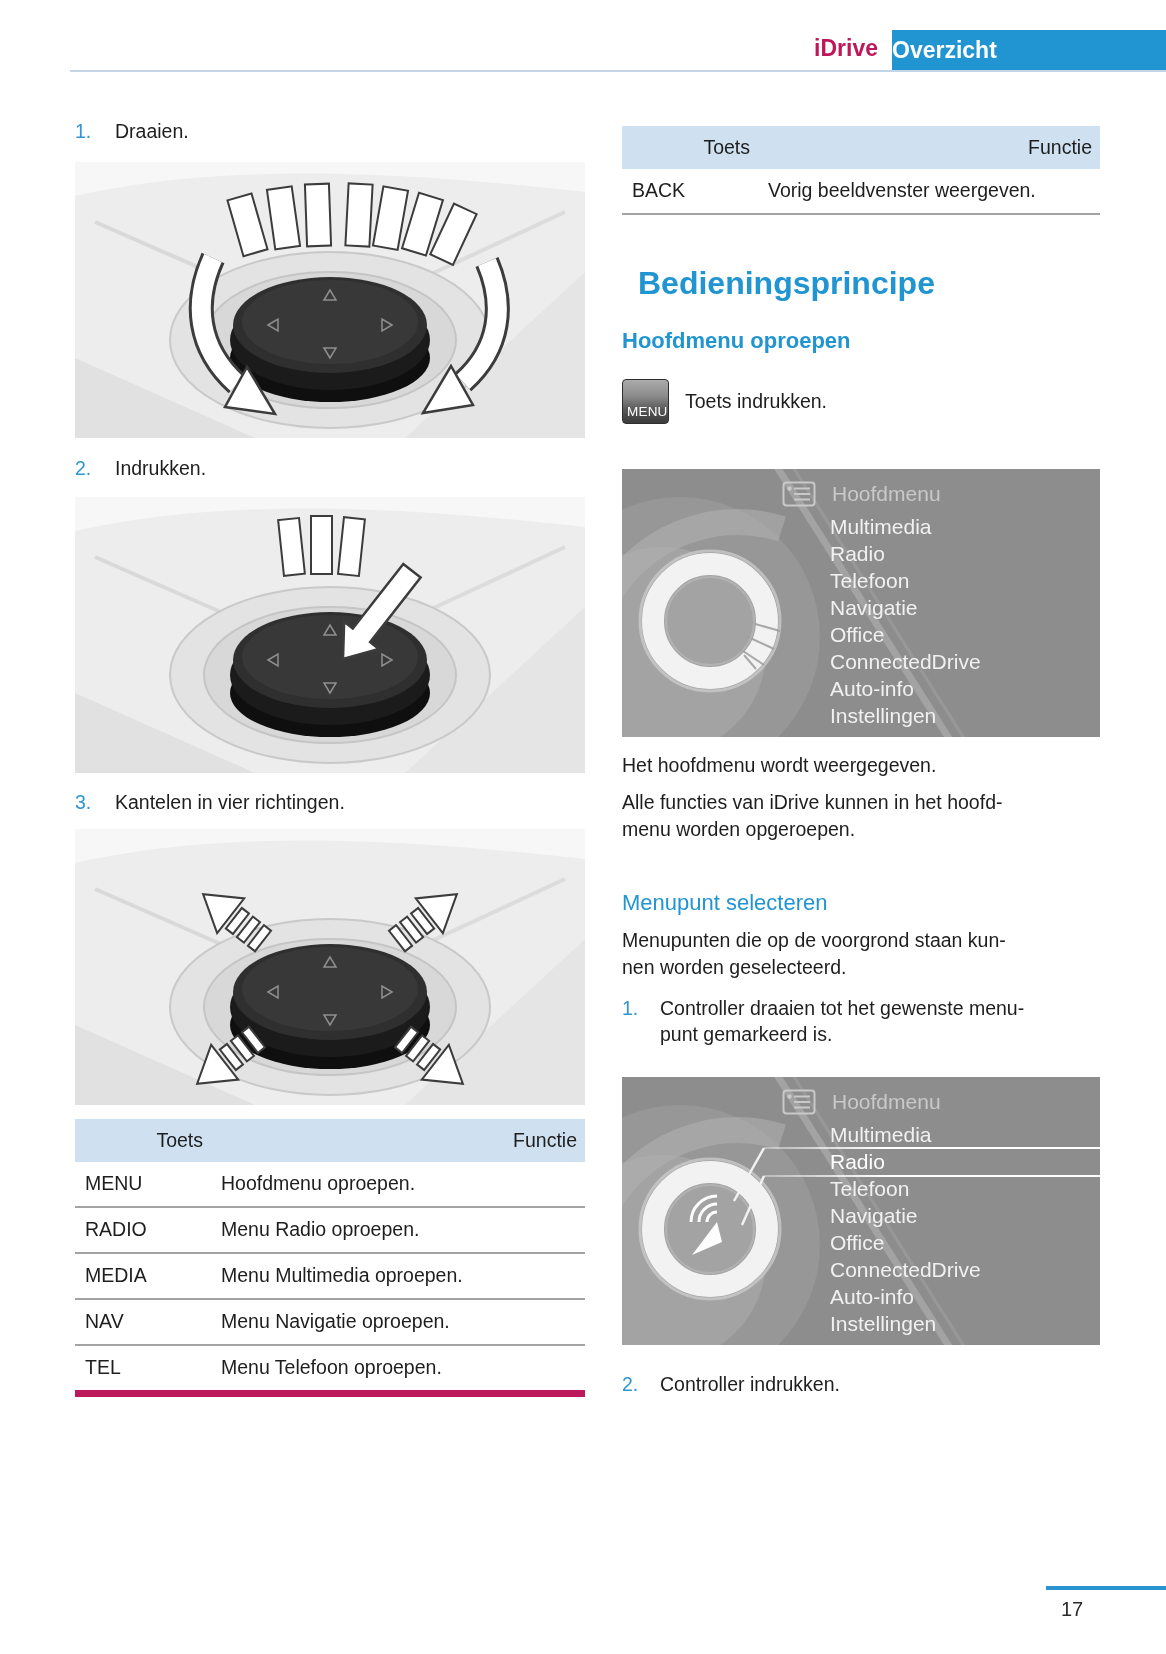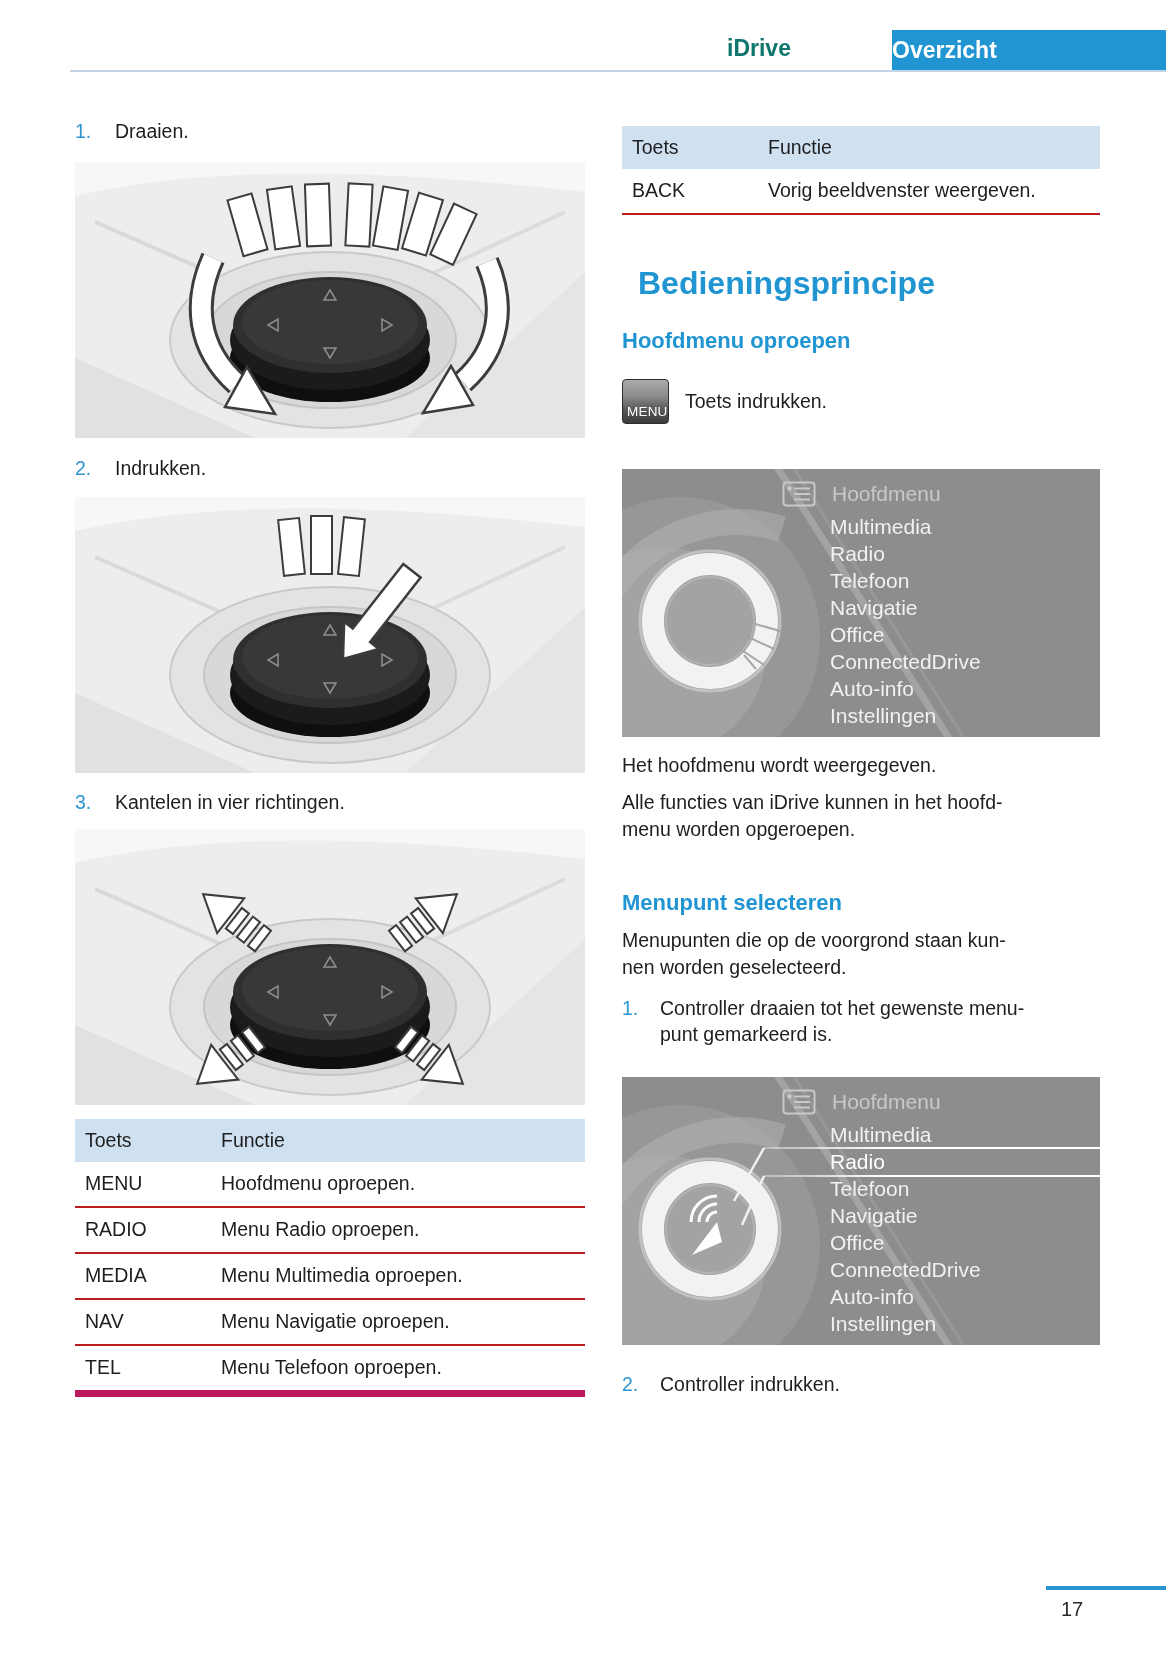--- a/index.html
+++ b/index.html
@@ -1,21 +1,21 @@
 <!DOCTYPE html>
 <html><head>
 <meta charset="utf-8">
 <style>
   html,body{margin:0;padding:0;background:#ffffff;}
   .page{position:relative;width:1166px;height:1654px;background:#fff;overflow:hidden;
         font-family:"Liberation Sans", sans-serif;color:#1e1e1e;}
 
   
-  .idrive-label{position:absolute;top:35px;left:640px;width:238px;text-align:center;
-    font-size:23px;font-weight:bold;color:#0f766e;}
+  .idrive-label{position:absolute;top:35px;left:640px;width:238px;text-align:right;
+    font-size:23px;font-weight:bold;color:#be185d;}
   .chapter-box{position:absolute;top:30px;left:892px;width:274px;height:41px;background:#2095d2;
     color:#fff;font-size:23px;font-weight:bold;line-height:41px;box-sizing:border-box;}
   .header-rule{position:absolute;top:70px;left:70px;right:0;height:2px;background:#c3d5e6;}
 
   
   .col-left{position:absolute;left:75px;top:118px;width:510px;}
   .col-right{position:absolute;left:622px;top:118px;width:478px;}
 
   .step{display:flex;font-size:19.5px;line-height:26px;}
   .step .num{color:#2e96d1;width:40px;flex:none;}
@@ -24,30 +24,30 @@
   figure{margin:0;}
   .fig{width:510px;height:276px;}
   .fig svg{display:block;}
   .mt18{margin-top:18px;} .mt17{margin-top:17px;} .mt16{margin-top:16px;} .mt14{margin-top:14px;}
 
   .left-heading{margin-top:26px;font-size:24px;font-weight:bold;color:#85b6dc;line-height:30px;}
 
   
   table{border-collapse:collapse;width:100%;font-size:19.5px;}
   .keys-table{margin-top:14px;}
-  th{background:#cfe0f1;font-weight:normal;text-align:left;padding:10px 8px 10px 10px;}
-  td{padding:10px 8px 11px 10px;border-bottom:2px solid #b91c1c;}
+  th{background:#cfe0f1;font-weight:normal;text-align:right;padding:10px 8px 10px 10px;}
+  td{padding:10px 8px 11px 10px;border-bottom:2px solid #a3a3a3;}
   .col-key{width:118px;}
   .keys-table tr:last-child td{border-bottom:7px solid #be185d;}
   .buttons-table{margin-top:8px;}
 
   
   .h1-principle{margin:48px 16px 0;font-size:32px;line-height:40px;font-weight:bold;color:#2095d2;}
   .h3-sub{margin:24px 0 0;font-size:22px;line-height:28px;font-weight:bold;color:#2095d2;}
-  .h3-sub2{margin:46px 0 0;font-size:22px;line-height:28px;font-weight:bold;color:#2095d2;}
+  .h3-sub2{margin:46px 0 0;font-size:22px;line-height:28px;font-weight:normal;color:#2095d2;}
   .menu-step{display:flex;align-items:center;gap:16px;margin-top:24px;}
   .menu-btn{width:47px;height:45px;border-radius:4px;flex:none;
     background:linear-gradient(180deg,#ababab 0%,#8b8b8b 38%,#565656 70%,#3c3c3c 100%);
     border:1px solid #2e2e2e;color:#fff;font-size:13.5px;display:flex;align-items:flex-end;
     padding:0 0 4px 4px;box-sizing:border-box;letter-spacing:0.2px;}
   .menu-step .txt{font-size:19.5px;}
   .para{margin:15px 0 0;font-size:19.5px;line-height:27px;}
   .para.tight{margin-top:10px;}
   .rstep{margin-top:14px;}
   .rstep .num{width:38px;}

